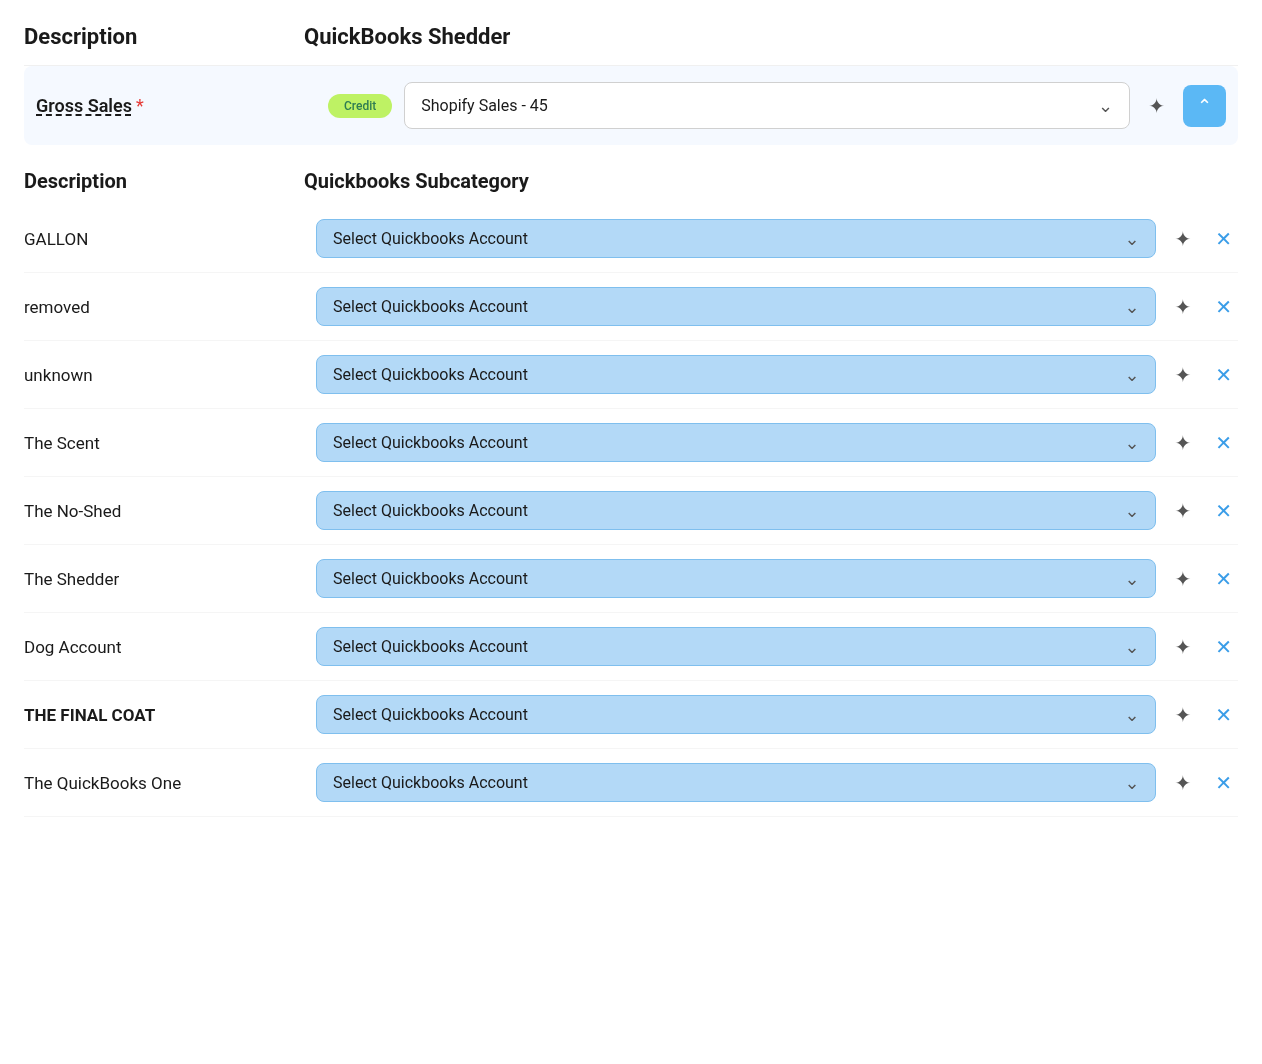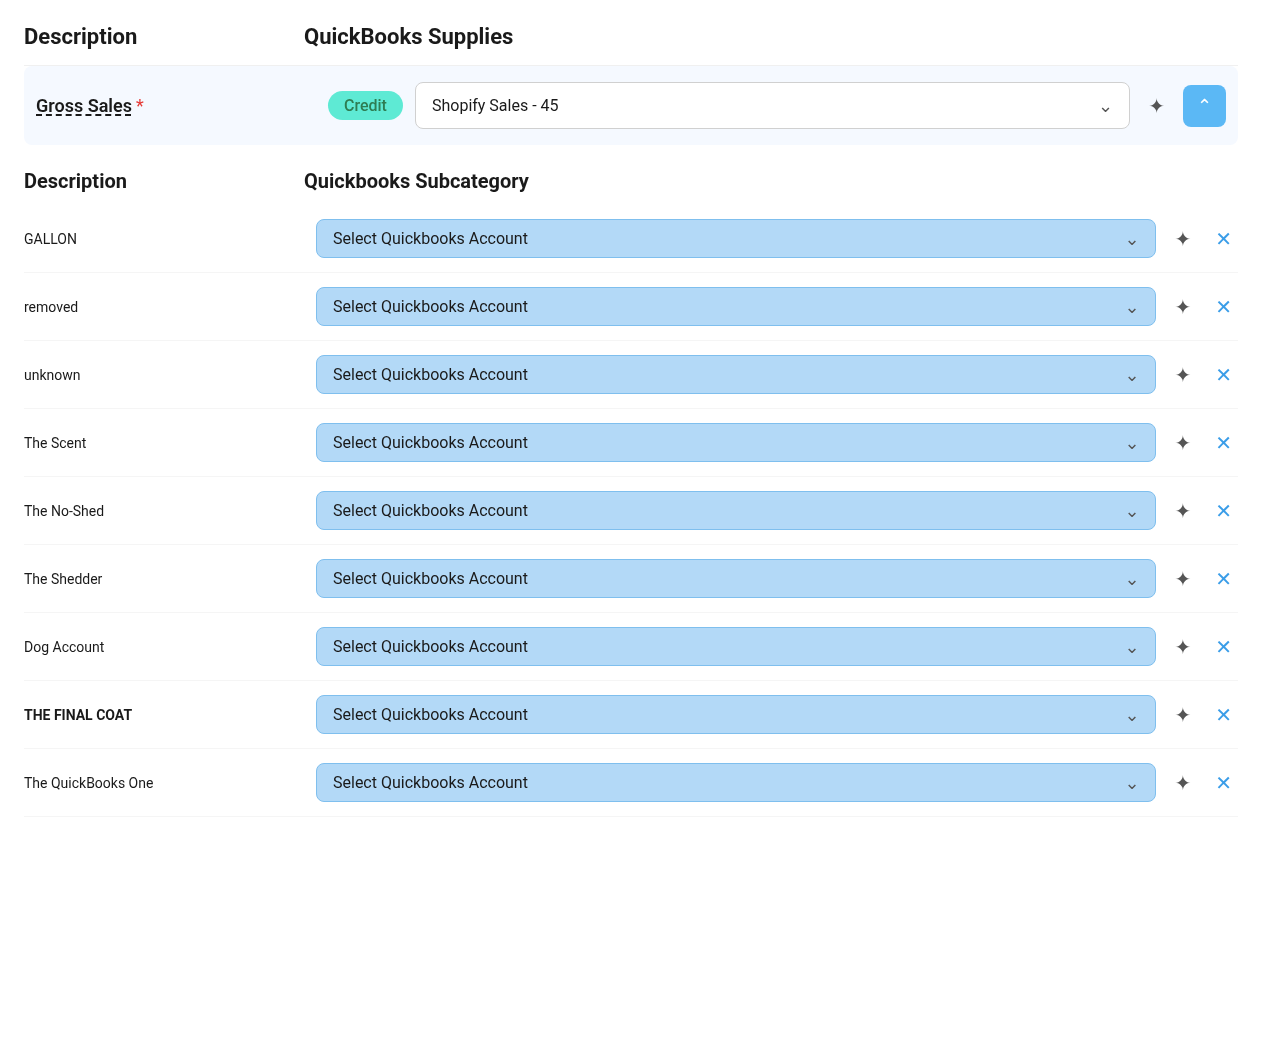--- a/index.html
+++ b/index.html
@@ -46,23 +46,23 @@
       text-underline-offset: 3px;
     }
 
     .red-asterisk {
       color: #e53935;
       font-size: 18px;
       margin-left: 2px;
     }
 
     .credit-badge {
-      background: #5eead4;
+      background: #bef264;
       color: #2e7d52;
-      font-size: 16px;
+      font-size: 12px;
       font-weight: 500;
       padding: 5px 16px;
       border-radius: 20px;
       white-space: nowrap;
     }
 
     .dropdown-white {
       display: flex;
       align-items: center;
       justify-content: space-between;
@@ -141,21 +141,21 @@
     .subcategory-row {
       display: grid;
       grid-template-columns: 280px 1fr auto auto;
       align-items: center;
       gap: 12px;
       padding: 14px 0;
       border-bottom: 1px solid #f5f5f5;
     }
 
     .desc-label {
-      font-size: 14px;
+      font-size: 17px;
       color: #1a1a1a;
     }
 
     .desc-label.bold {
       font-weight: 700;
     }
 
     .dropdown-wrapper {
       flex: 1;
     }
@@ -164,21 +164,21 @@
       display: flex;
       align-items: center;
       gap: 2px;
     }
   </style>
 </head>
 <body>
 
 <div class="header-row">
   <div class="col-header">Description</div>
-  <div class="col-header">QuickBooks Supplies</div>
+  <div class="col-header">QuickBooks Shedder</div>
 </div>
 
 <div class="gross-sales-row">
   <div class="label-asterisk-group">
     <span class="gross-sales-label">Gross Sales</span>
     <span class="red-asterisk">*</span>
   </div>
   <div class="credit-badge">Credit</div>
   <div class="dropdown-white">
     <span>Shopify Sales - 45</span>

